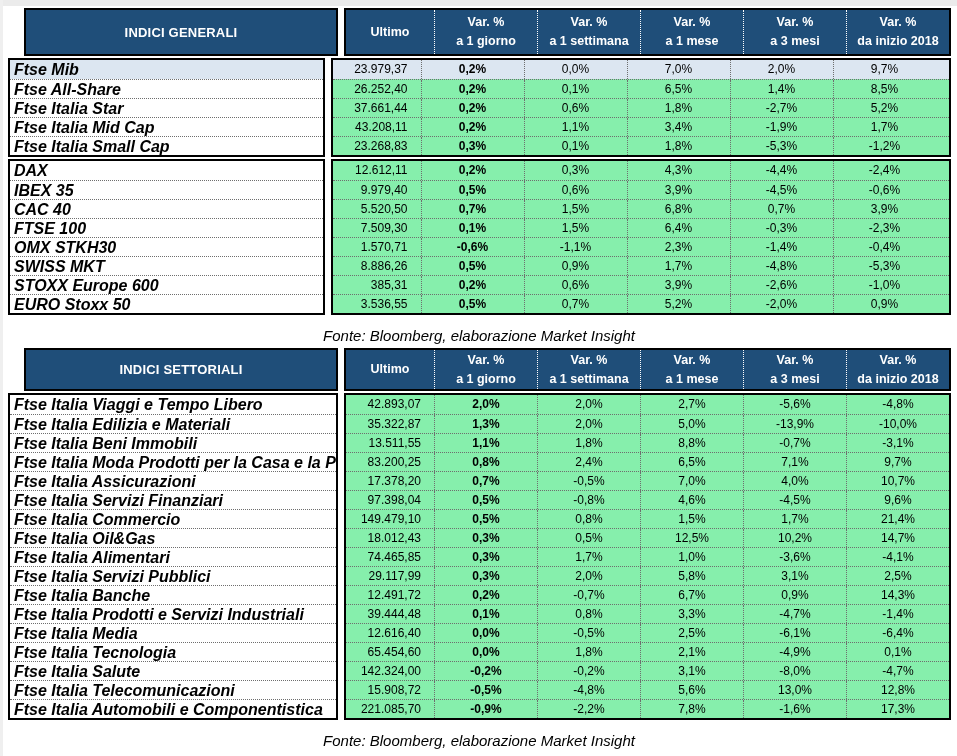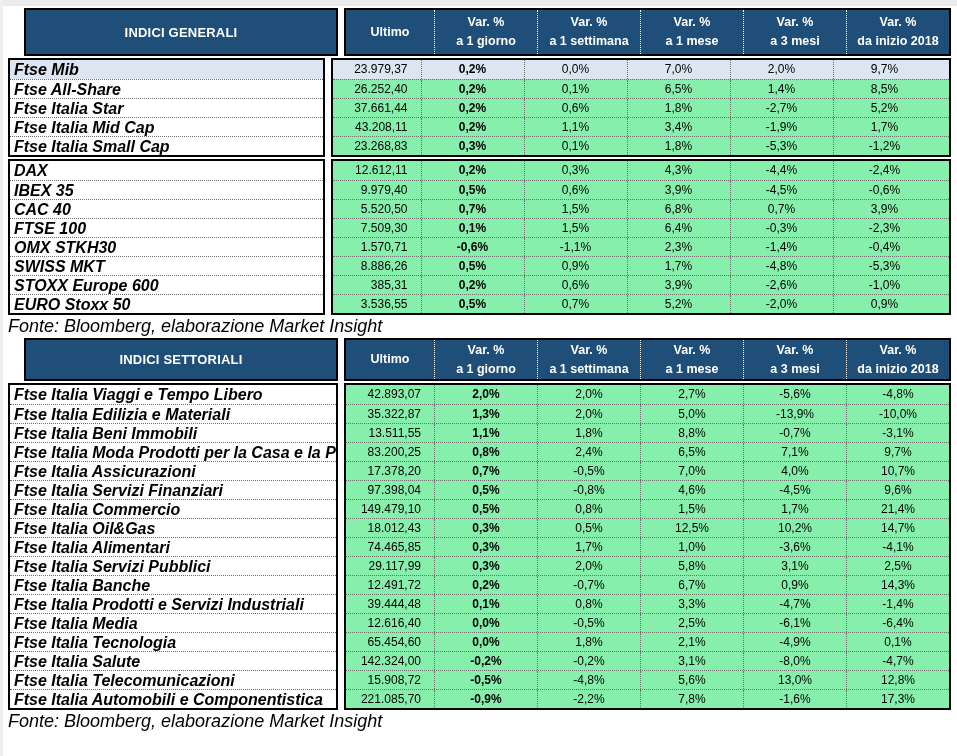--- a/index.html
+++ b/index.html
@@ -61,22 +61,22 @@
   .data-row{display:flex;height:var(--rh);line-height:var(--rh);font-size:12px;}
   .data-row + .data-row{border-top:1px dotted var(--dots);}
   .cell{height:100%;}
   .cell.ultimo{width:var(--ultimo-w);text-align:right;padding-right:13px;}
   .cell.var{width:var(--var-w);text-align:center;border-left:1px dotted var(--dots);}
   .cell.var.first{font-weight:bold;}
   .hl{background:var(--hl);}
 
   .fonte{
     width:943px;height:18px;line-height:18px;
-    text-align:left;font-style:italic;font-size:18px;
-    margin-top:2px;padding-right:1px;
+    text-align:center;font-style:italic;font-size:15px;
+    margin-top:12px;padding-right:1px;
   }
   .market-table.t2{margin-top:3px;}
 </style>
 </head>
 <body>
 
 <div class="edge-top"></div>
 <div class="edge-left"></div>
 
 <div class="page">

